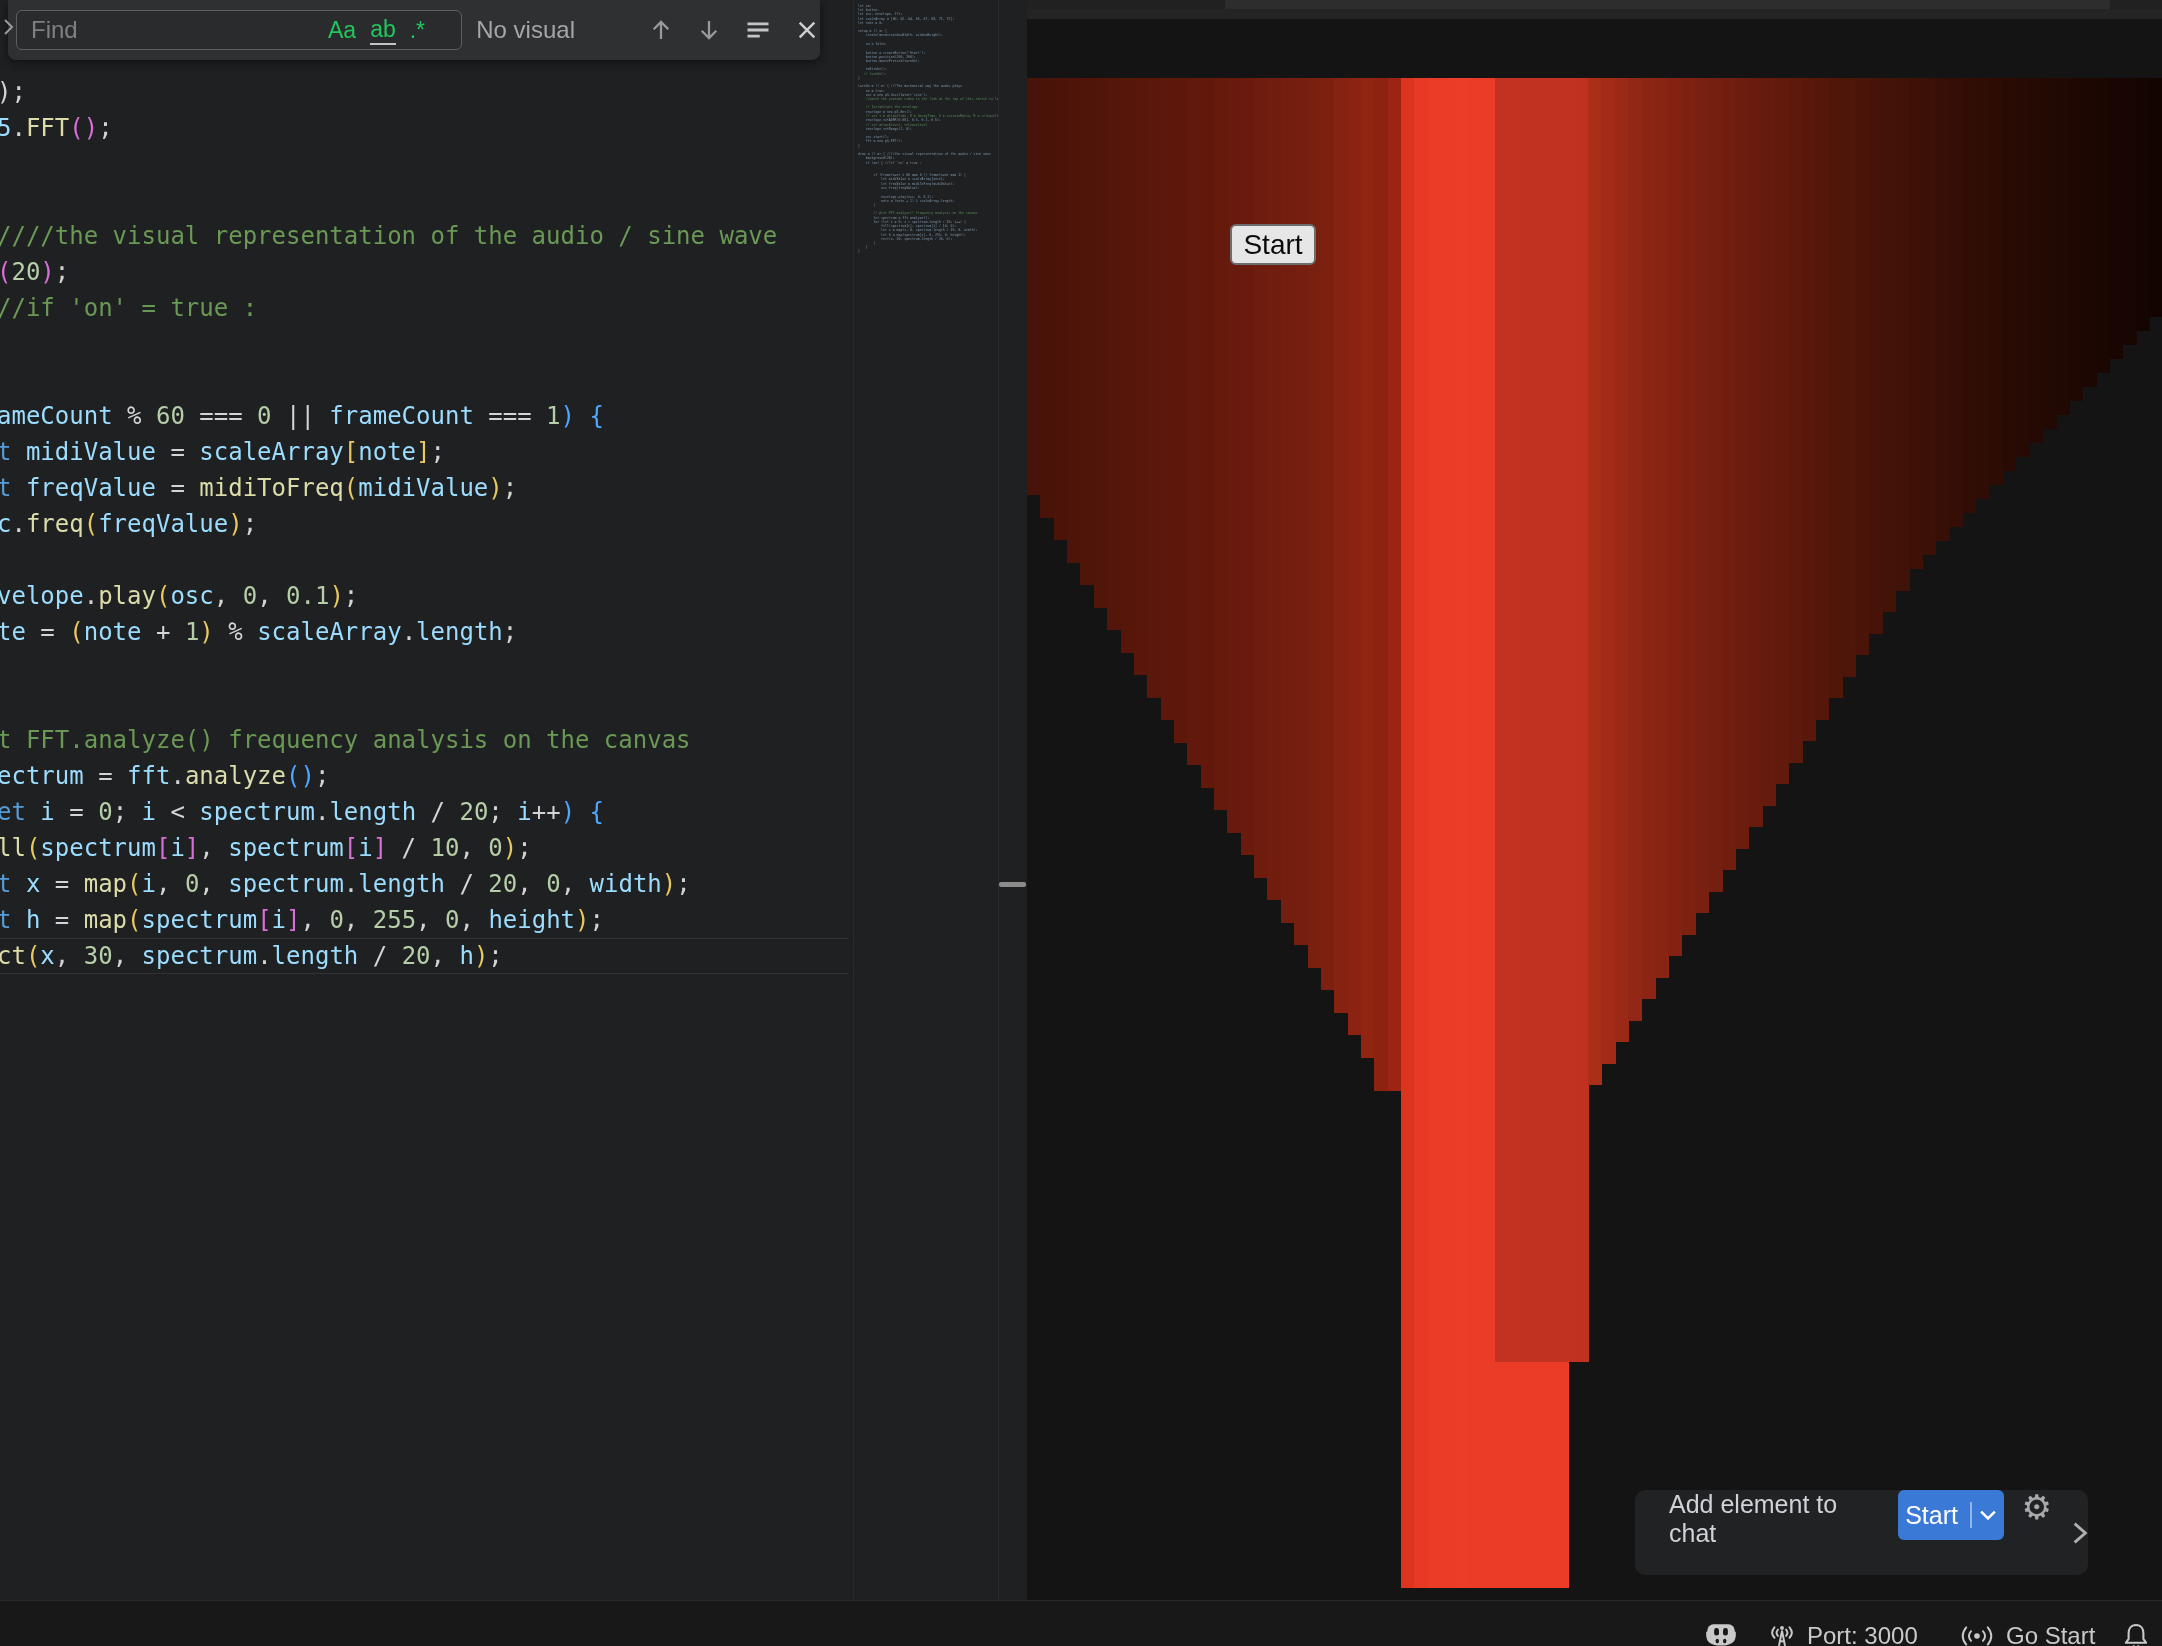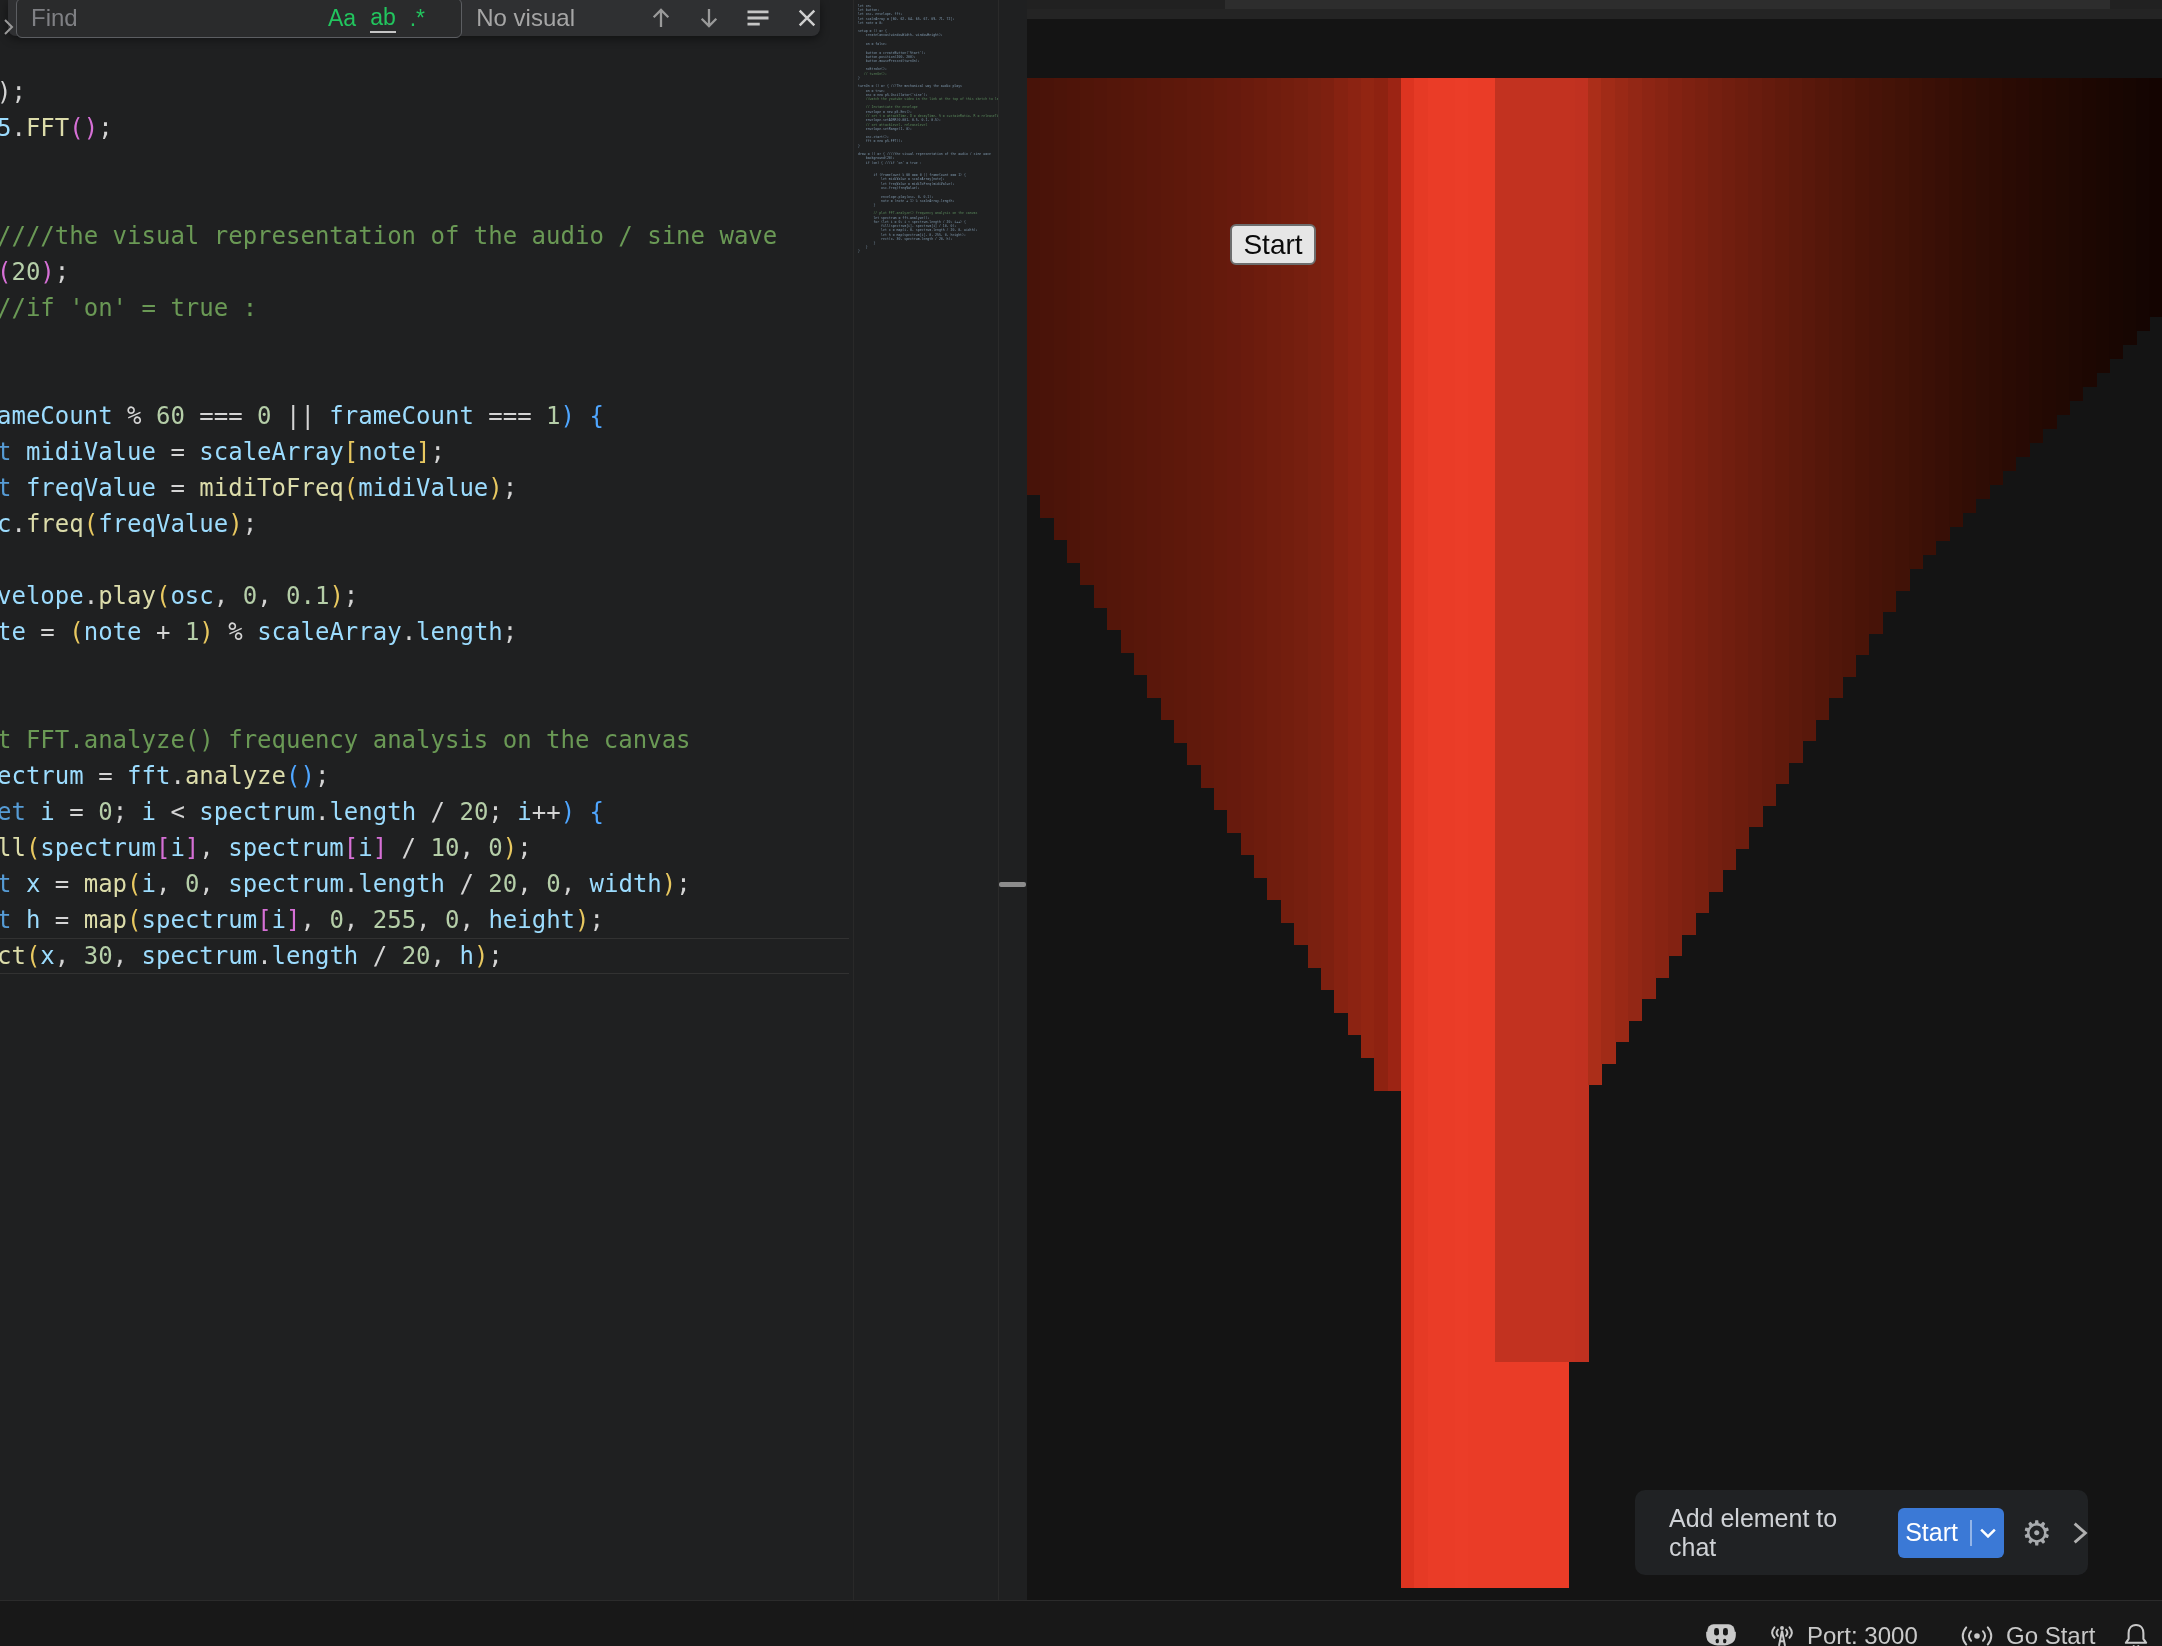--- a/index.html
+++ b/index.html
@@ -6,21 +6,21 @@
   #stage{position:relative;width:2162px;height:1646px;font-family:"Liberation Sans",sans-serif;}
   
   #code{position:absolute;left:-3px;top:74px;width:852px;font-family:"DejaVu Sans Mono",monospace;
         font-size:24px;line-height:36px;white-space:pre;color:#d4d4d4;}
   .cl{height:36px;}
   .tk-fg{color:#d4d4d4}.tk-var{color:#9cdcfe}.tk-fn{color:#dcdcaa}.tk-num{color:#b5cea8}
   .tk-cm{color:#6a9955}.tk-kw{color:#569cd6}.tk-b1{color:#e8c860}.tk-b2{color:#d670d6}.tk-b3{color:#4fa6ff}
   #current-line{position:absolute;left:0;top:938px;width:849px;height:36px;box-sizing:border-box;
         border-top:1px solid #323232;border-bottom:1px solid #323232;}
   
-  #find-widget{position:absolute;left:8px;top:0;width:812px;height:36px;background:#2f3032;
+  #find-widget{position:absolute;left:8px;top:0;width:812px;height:60px;background:#2f3032;
         border-bottom-left-radius:8px;border-bottom-right-radius:8px;box-shadow:0 3px 10px rgba(0,0,0,.45);
         display:flex;align-items:center;}
   #find-toggle-sliver{position:absolute;left:-4px;top:16px;}
   #find-input-box{position:relative;margin-left:8px;width:447px;height:40px;background:#2a2b2c;
         border:1px solid #5c5e62;border-radius:6px;display:flex;align-items:center;box-sizing:border-box;}
   #find-input{background:transparent;border:none;outline:none;color:#cccccc;font-size:24px;
         font-family:"Liberation Sans",sans-serif;width:290px;padding:0 0 0 14px;}
   #find-input::placeholder{color:#7f8084;}
   .find-opt{color:#22c55e;font-size:23px;margin:0 7px;line-height:28px;}
   .find-opt.ww{border-bottom:2px solid #c5c5c5;}
@@ -40,21 +40,21 @@
   #pv-strip-b{position:absolute;left:198px;top:0;width:885px;height:9px;background:#2d2d2d;}
   #pv-strip-c{position:absolute;left:0;top:9px;width:1135px;height:10px;background:#242424;}
   #bars{position:absolute;left:0;top:0;width:1135px;height:1588px;}
   .sbar{position:absolute;}
   #canvas-start{position:absolute;left:203px;top:224px;width:86px;height:41px;background:#e6e6e6;
         border:2px solid #6d6d6d;border-radius:6px;color:#0a0a0a;font-size:28px;
         font-family:"Liberation Sans",sans-serif;display:flex;align-items:center;justify-content:center;
         box-sizing:border-box;padding:0;}
   
   #chat-overlay{position:absolute;left:608px;top:1490px;width:453px;height:85px;background:#202224;
-        border-radius:10px;display:flex;align-items:center;}
+        border-radius:10px;display:flex;}
   #chat-label{color:#cfd2d6;font-size:25px;margin-left:34px;}
   #chat-start-btn{margin-left:24px;width:115px;height:50px;background:#3b79d6;border:none;border-radius:6px;
         color:#ffffff;font-size:25px;font-family:"Liberation Sans",sans-serif;display:flex;
         align-items:center;justify-content:center;padding:0;}
   #chat-start-btn .divider{width:2px;height:26px;background:rgba(255,255,255,.45);margin:0 8px 0 12px;}
   #chat-gear{margin-left:18px;font-size:34px;color:#a8abae;font-family:"DejaVu Sans",sans-serif;line-height:34px;}
   #chat-chevron{margin-left:20px;display:flex;align-items:center;}
   
   #statusbar{position:absolute;left:0;top:1600px;width:2162px;height:46px;background:#181818;
         border-top:1px solid #2b2b2b;box-sizing:border-box;}

